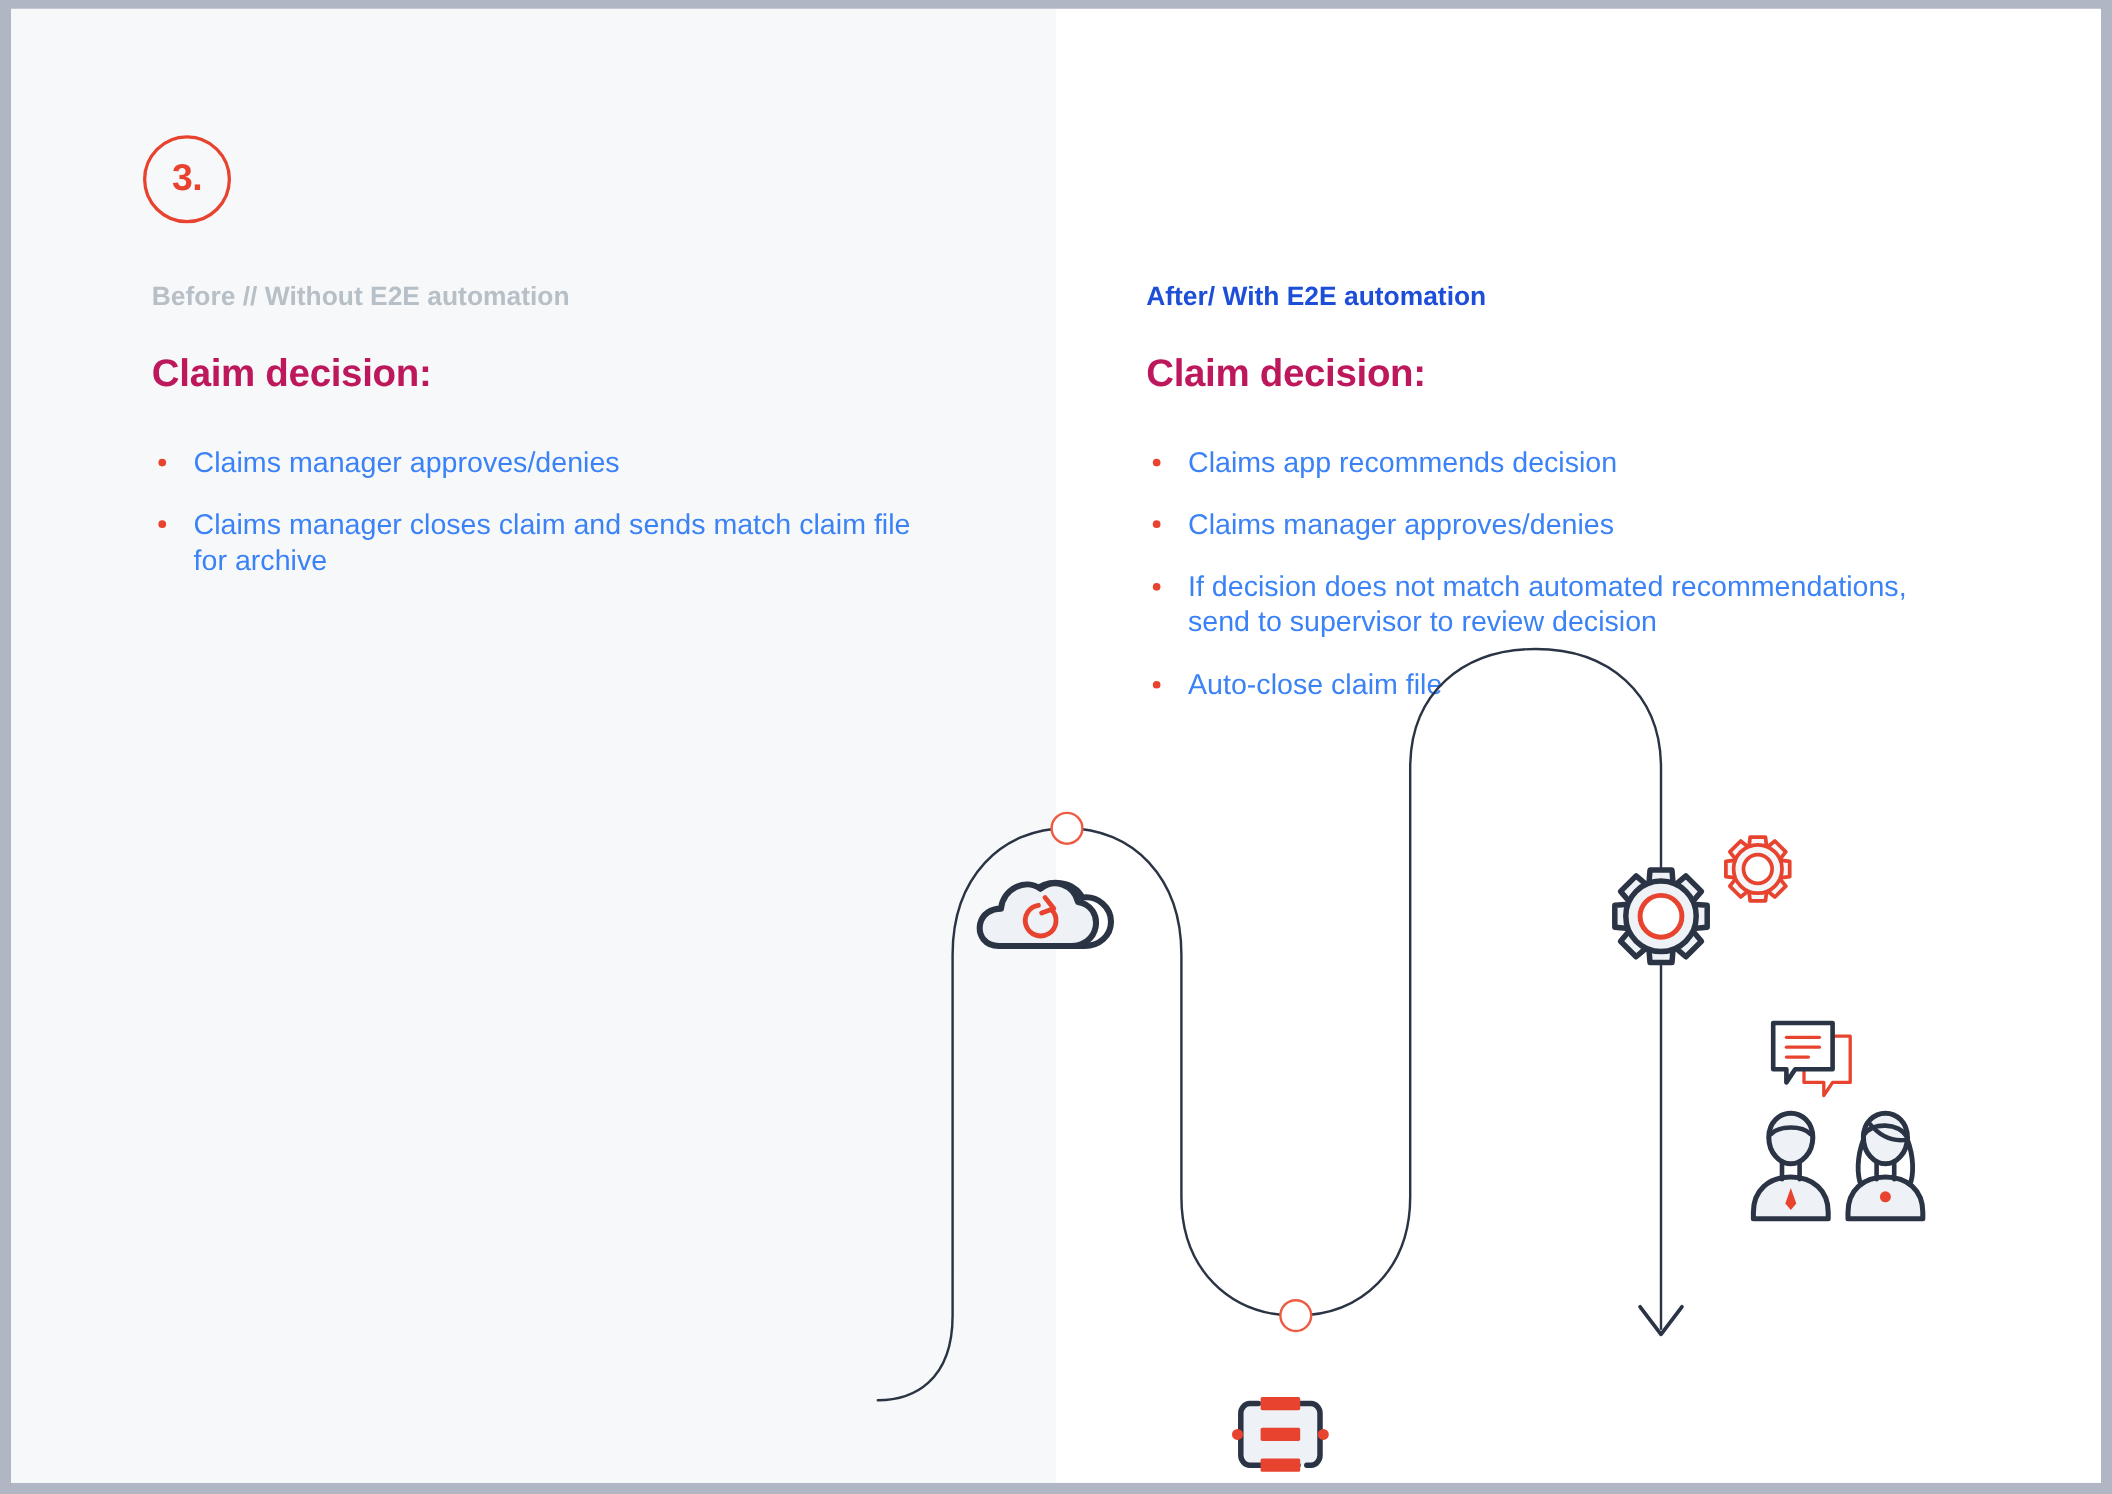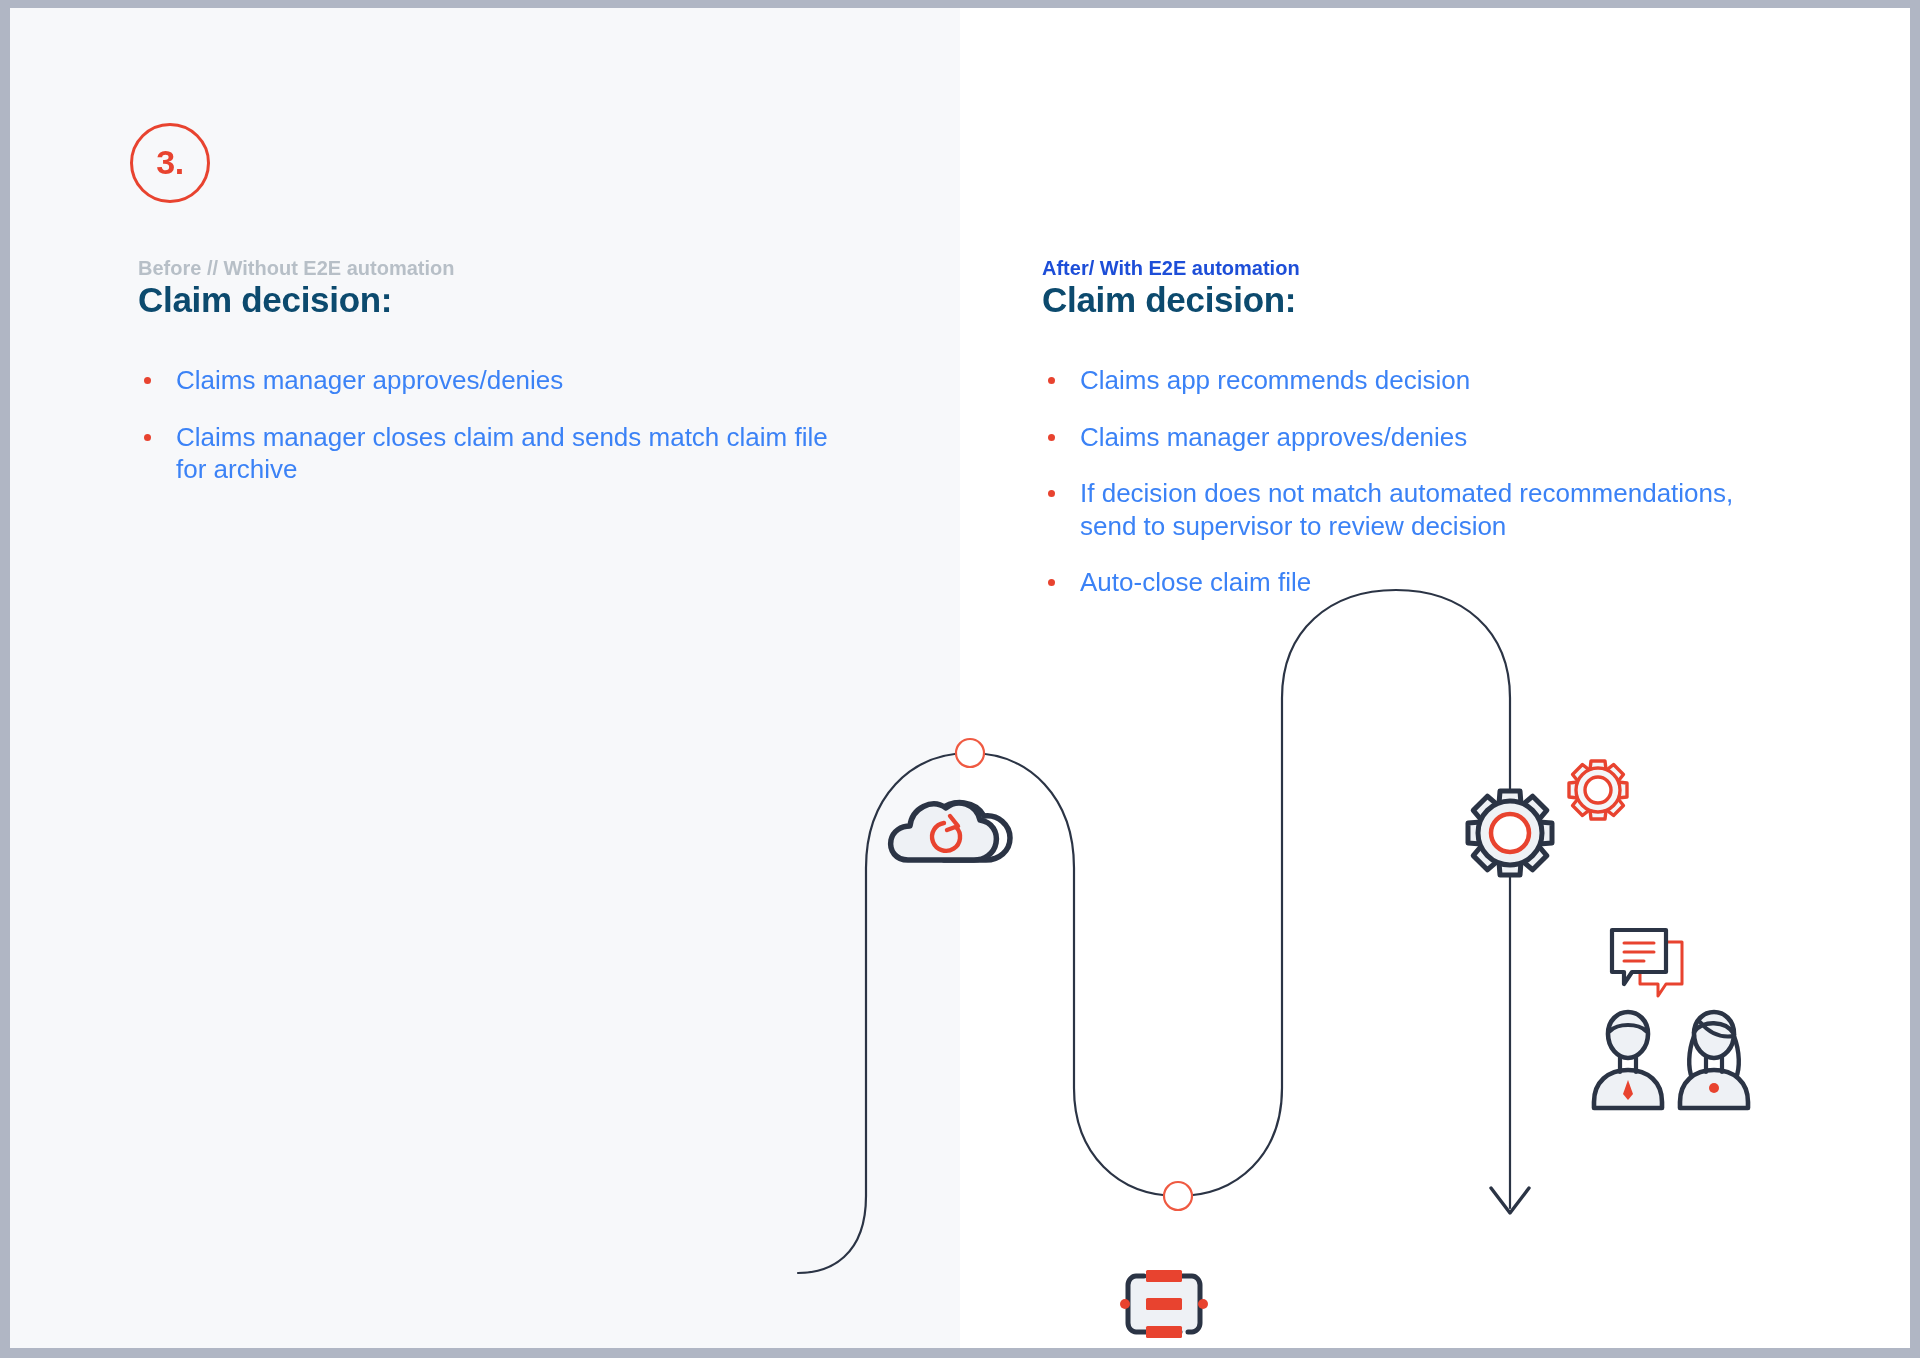--- a/index.html
+++ b/index.html
@@ -73,31 +73,32 @@
 
   
   .col {
     position: absolute;
     top: 248px;
   }
   #col-before { left: 128px; width: 720px; }
   #col-after  { left: 1032px; width: 730px; }
 
   .eyebrow {
-    font-size: 20px;
+    font-size: 24px;
     font-weight: bold;
     line-height: 1.2;
+    margin-bottom: 35px;
   }
   #eyebrow-before { color: #b7bfc7; }
   #eyebrow-after  { color: #1d4ed8; }
 
   .col-title {
     font-size: 35px;
     font-weight: bold;
-    color: #0c4a6e;
+    color: #be185d;
     letter-spacing: -0.3px;
     margin-bottom: 44px;
   }
 
   ul.bullets { list-style: none; }
 
   ul.bullets li {
     position: relative;
     padding-left: 38px;
     margin-bottom: 24px;

